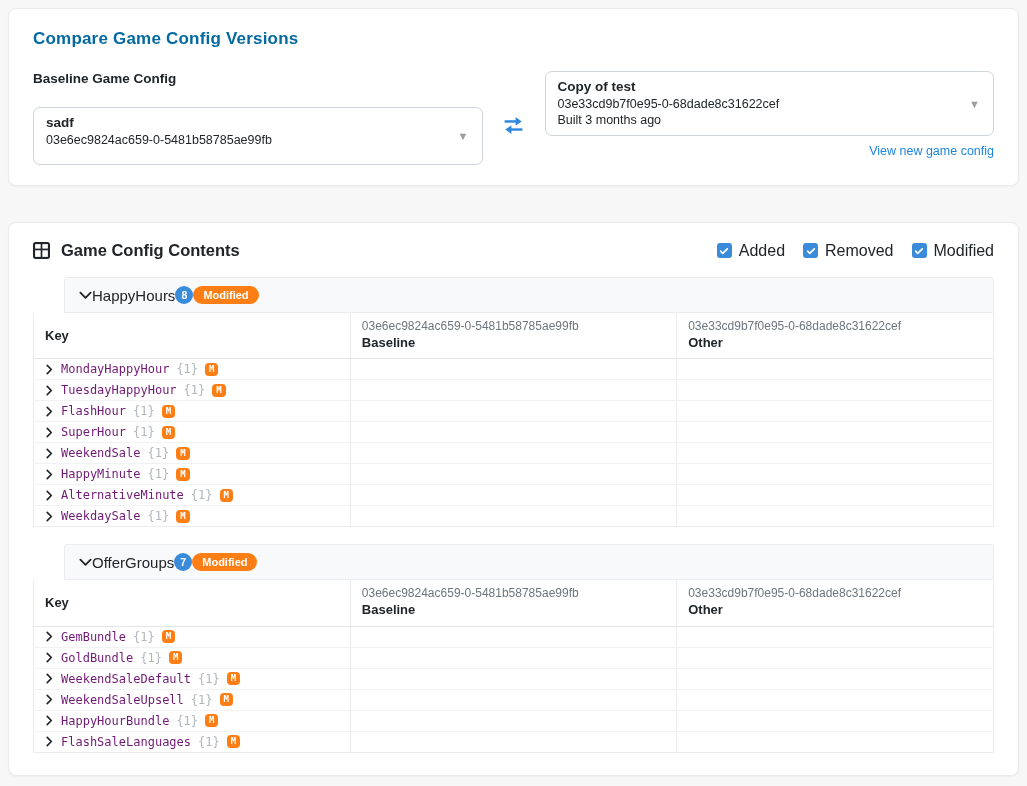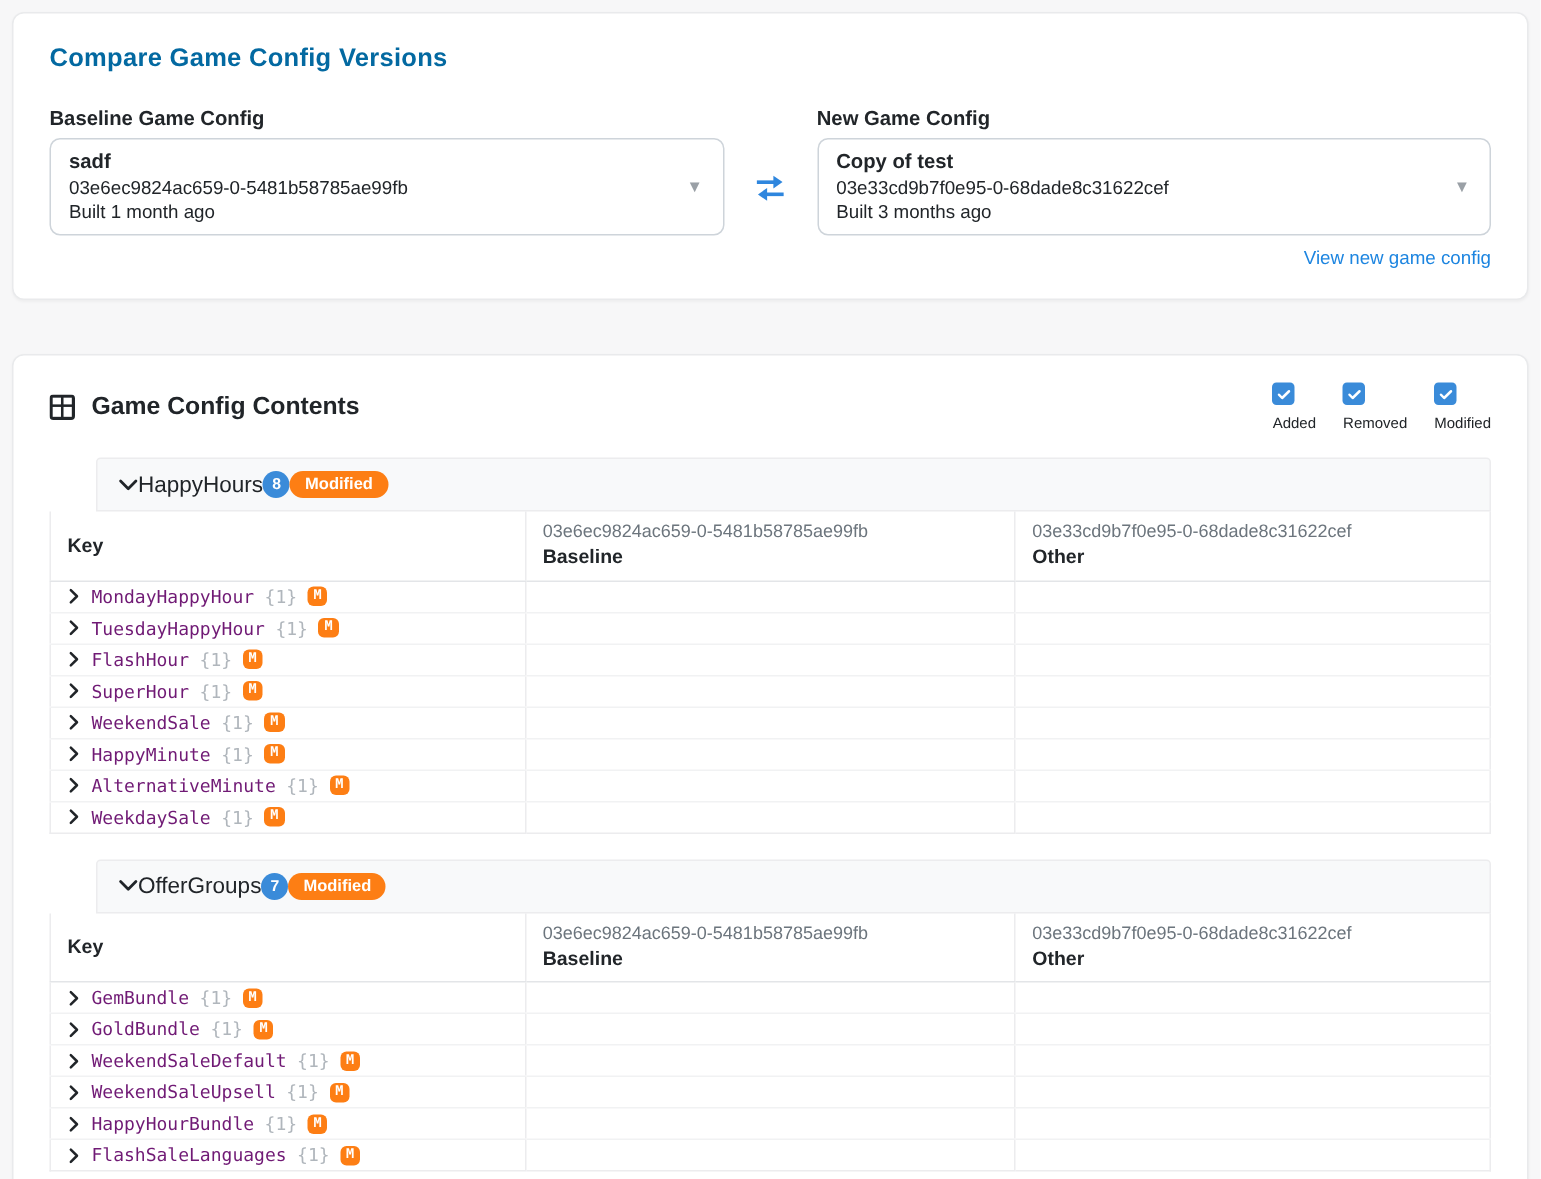--- a/index.html
+++ b/index.html
@@ -15,21 +15,21 @@
     border: 1px solid #e9eaec;
     border-radius: 8px;
     box-shadow: 0 1px 2px rgba(0,0,0,0.04);
     padding: 20px 24px;
   }
   
   .page-title { font-size: 17px; font-weight: bold; color: #0369a1; letter-spacing: .2px; }
   .page-subtitle { font-size: 13px; color: #8a9097; margin-top: 7px; }
   .selectors { display: flex; gap: 18px; margin-top: 22px; align-items: flex-start; }
   .selector-col { flex: 1 1 0; min-width: 0; }
-  .sel-label { font-size: 13.5px; font-weight: bold; margin-bottom: 6px; }
+  .sel-label { font-size: 13.5px; font-weight: bold; margin-bottom: 21px; }
   .dropdown {
     position: relative;
     border: 1px solid #ced4da;
     border-radius: 7px;
     padding: 7px 34px 7px 12px;
     background: #fff;
     cursor: pointer;
     min-height: 58px;
   }
   .dd-name { font-size: 13.5px; font-weight: bold; line-height: 1.25; }
@@ -45,21 +45,21 @@
   }
   .view-link {
     display: block; text-align: right; margin-top: 8px;
     font-size: 12.5px; color: #1d85e0; text-decoration: none; cursor: pointer;
   }
   
   .contents-card { margin-top: 36px; padding: 18px 24px 22px 24px; }
   .contents-header { display: flex; align-items: center; gap: 11px; }
   .contents-title { font-size: 16.5px; font-weight: bold; }
   .filters { margin-left: auto; display: flex; gap: 18px; align-items: center; }
-  .filter { display: flex; align-items: flex-start; gap: 7px; font-size: 10px; cursor: pointer; flex-direction: column; }
+  .filter { display: flex; align-items: center; gap: 7px; font-size: 16px; cursor: pointer; }
   .cb {
     width: 15px; height: 15px; border-radius: 3px; background: #3a8bd9;
     display: inline-flex; align-items: center; justify-content: center; flex: 0 0 15px;
   }
   
   .section { margin-top: 17px; }
   .section-header {
     background: #f8f9fa; border: 1px solid #ececee; border-radius: 3px 3px 0 0;
     padding: 8px 14px; display: flex; align-items: center; cursor: pointer; margin-left: 31px;
   }
@@ -106,36 +106,34 @@
 
 <section class="card">
   <h1 class="page-title">Compare Game Config Versions</h1>
 
   <div class="selectors">
     <div class="selector-col">
       <div class="sel-label">Baseline Game Config</div>
       <div class="dropdown">
         <div class="dd-name">sadf</div>
         <div class="dd-id">03e6ec9824ac659-0-5481b58785ae99fb</div>
-        <div class="dd-built">Built 1 month ago</div>
         <span class="caret">▼</span>
       </div>
     </div>
 
     <div class="swap">
       <svg width="21" height="21" viewBox="0 0 20 20" fill="#2e86de">
         <rect x="1.5" y="5" width="11.5" height="2.3"></rect>
         <polygon points="12,2 17.8,6.1 12,10.2"></polygon>
         <rect x="7" y="12.7" width="11.5" height="2.3"></rect>
         <polygon points="8,9.8 2.2,13.9 8,18"></polygon>
       </svg>
     </div>
 
     <div class="selector-col">
-      <div class="sel-label">New Game Config</div>
       <div class="dropdown">
         <div class="dd-name">Copy of test</div>
         <div class="dd-id">03e33cd9b7f0e95-0-68dade8c31622cef</div>
         <div class="dd-built">Built 3 months ago</div>
         <span class="caret">▼</span>
       </div>
       <a class="view-link">View new game config</a>
     </div>
   </div>
 </section>

